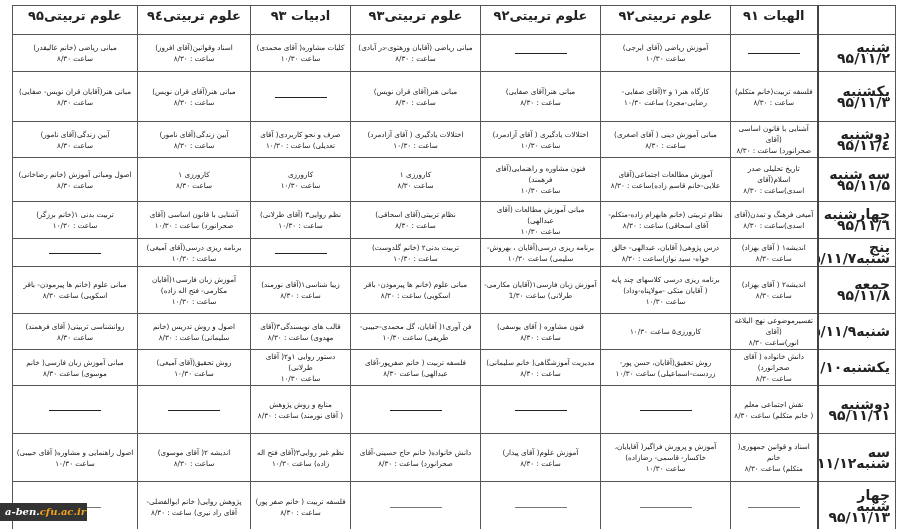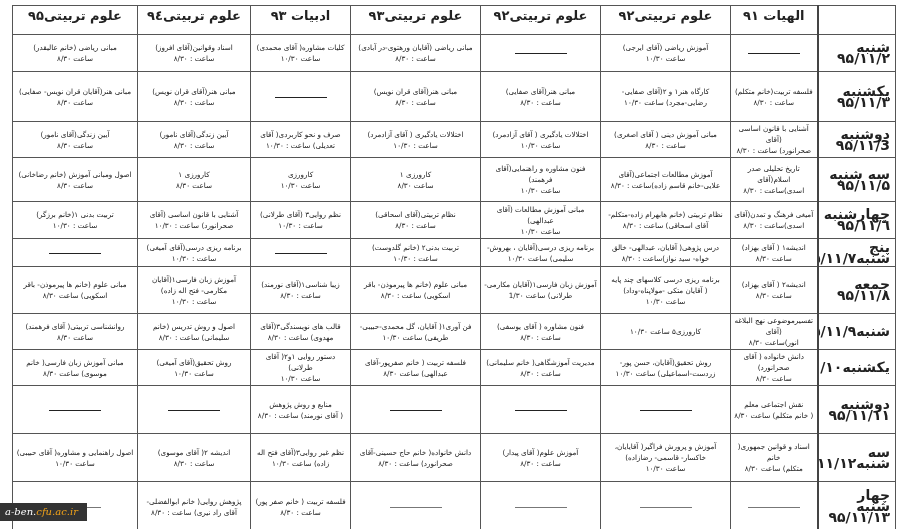--- a/index.html
+++ b/index.html
@@ -21,21 +21,21 @@
   #sched td.day { font-size: 14px; font-weight: bold; text-align: right; padding-right: 5px; border-left: 2px solid #444; }
   #sched th.day-h { border-left: 2px solid #444; }
   .c-l1 { display: block; }
   .c-l2 { display: block; }
   .c-l3 { display: block; }
   .dash { display: inline-block; width: 52px; border-top: 1px solid #222; vertical-align: middle; }
   .dash.grey { border-top-color: #777; }
   .watermark {
     position: absolute; left: 0; top: 503px; width: 87px; height: 18px;
     background: #333; color: #fff; font-family: "DejaVu Serif", serif;
-    font-style: italic; font-weight: normal; font-size: 10px; line-height: 18px;
+    font-style: italic; font-weight: bold; font-size: 10px; line-height: 18px;
     padding-left: 5px; box-sizing: border-box;
   }
   .watermark .dom { color: #f0a21a; }
 </style>
 </head>
 <body>
 
 <table id="sched">
   <colgroup>
     <col style="width:78px">
@@ -107,21 +107,21 @@
         <td>
           <span class="c-l1">مبانی هنر(آقای قران نویس)</span>
           <span class="c-l2">ساعت : ۸/۳۰</span>
         </td>
         <td>
           <span class="c-l1">مبانی هنر(آقایان قران نویس- صفایی)</span>
           <span class="c-l2">ساعت ۸/۳۰</span>
         </td>
       </tr>
       <tr style="height: 32px;">
-        <td class="day">دوشنبه ۹۵/۱۱/3</td>
+        <td class="day">دوشنبه ۹۵/۱۱/٤</td>
         <td>
           <span class="c-l1">آشنایی با قانون اساسی (آقای</span>
           <span class="c-l2">صحرانورد)   ساعت : ۸/۳۰</span>
         </td>
         <td>
           <span class="c-l1">مبانی آموزش دینی ( آقای اصغری)</span>
           <span class="c-l2">ساعت : ۸/۳۰</span>
         </td>
         <td>
           <span class="c-l1">اختلالات یادگیری ( آقای آزادمرد)</span>

